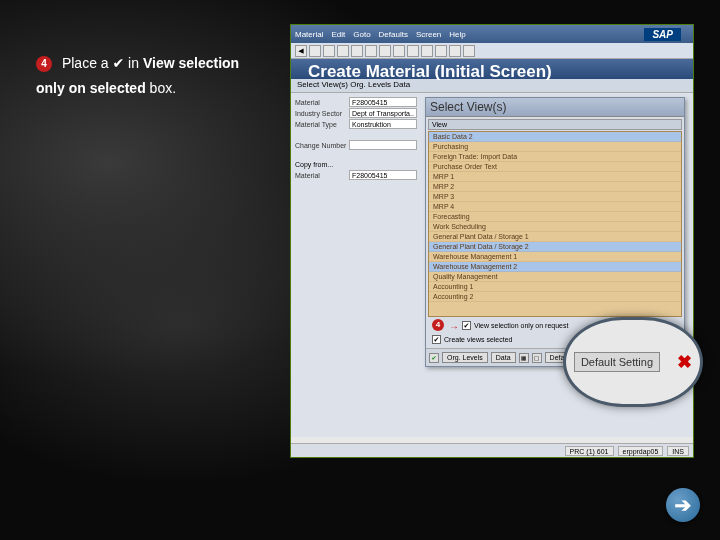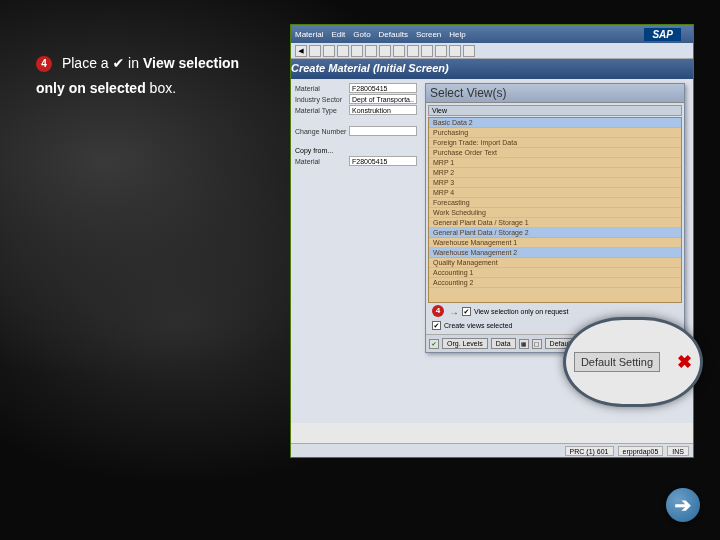--- a/index.html
+++ b/index.html
@@ -8,21 +8,21 @@
 .instruction{position:absolute;left:36px;top:51px;width:240px;color:#fff;font-size:14px;line-height:1.8}
 .step-badge{display:inline-block;width:16px;height:16px;background:#c41e1e;border-radius:50%;color:#fff;font-size:10px;font-weight:bold;text-align:center;line-height:16px;vertical-align:middle;margin-right:6px}
 .check{font-size:14px}
 .instruction b{font-weight:bold}
 .sap-window{position:absolute;left:290px;top:24px;width:404px;height:434px;background:#e8e8e8;border:1px solid #4d7c0f}
 .sap-titlebar{height:18px;background:linear-gradient(#5a7aa8,#3a5a88);display:flex;align-items:center;padding:0 4px;font-size:8px;color:#fff}
 .sap-titlebar span{margin-right:8px}
 .sap-logo{margin-left:auto;background:#003f7f;padding:1px 8px;font-weight:bold;font-style:italic;font-size:10px}
 .sap-toolbar{height:16px;background:#d8e0ec;border-bottom:1px solid #aaa;display:flex;align-items:center;padding:0 4px;gap:2px}
 .tb-btn{width:12px;height:12px;background:#e8e8e8;border:1px solid #999;font-size:7px;text-align:center;line-height:10px}
-.sap-header{height:20px;background:linear-gradient(#4a6a9a,#2a4a7a);color:#fff;font-style:italic;font-weight:bold;font-size:11px;padding:3px 0}
+.sap-header{height:20px;background:linear-gradient(#4a6a9a,#2a4a7a);color:#fff;font-weight:bold;font-size:17px;padding:3px 17px}
 .sap-subheader{height:14px;background:#d0d8e4;font-size:8px;padding:1px 6px;border-bottom:1px solid #aaa}
 .sap-body{display:flex;height:344px}
 .left-panel{width:130px;background:#dde2ea;padding:4px;font-size:7px}
 .form-row{display:flex;margin-bottom:1px;align-items:center}
 .form-lbl{width:54px;color:#333}
 .form-fld{flex:1;background:#fff;border:1px solid #aaa;height:10px;padding:0 2px;font-size:7px;line-height:10px;overflow:hidden}
 .section-gap{height:10px}
 .right-panel{flex:1;background:#dde2ea;padding:4px;position:relative}
 .dialog{width:260px;background:#d8dde6;border:1px solid #7a8aa0;box-shadow:2px 2px 4px rgba(0,0,0,.3)}
 .dialog-title{background:linear-gradient(#b8c4d8,#98a8c0);font-size:12px;padding:2px 4px;color:#333;border-bottom:1px solid #888}
@@ -76,20 +76,21 @@
     <div class="tb-btn"></div>
     <div class="tb-btn"></div>
     <div class="tb-btn"></div>
     <div class="tb-btn"></div>
     <div class="tb-btn"></div>
     <div class="tb-btn"></div>
     <div class="tb-btn"></div>
     <div class="tb-btn"></div>
   </div>
   <div class="sap-header">Create Material (Initial Screen)</div>
+  <div class="sap-subheader">Select View(s)   Org. Levels   Data</div>
   <div class="sap-body">
     <div class="left-panel">
       <div class="form-row">
           <div class="form-lbl">Material</div>
           <div class="form-fld">F28005415</div>
         </div>
       <div class="form-row">
           <div class="form-lbl">Industry Sector</div>
           <div class="form-fld">Dept of Transporta..</div>
         </div>

